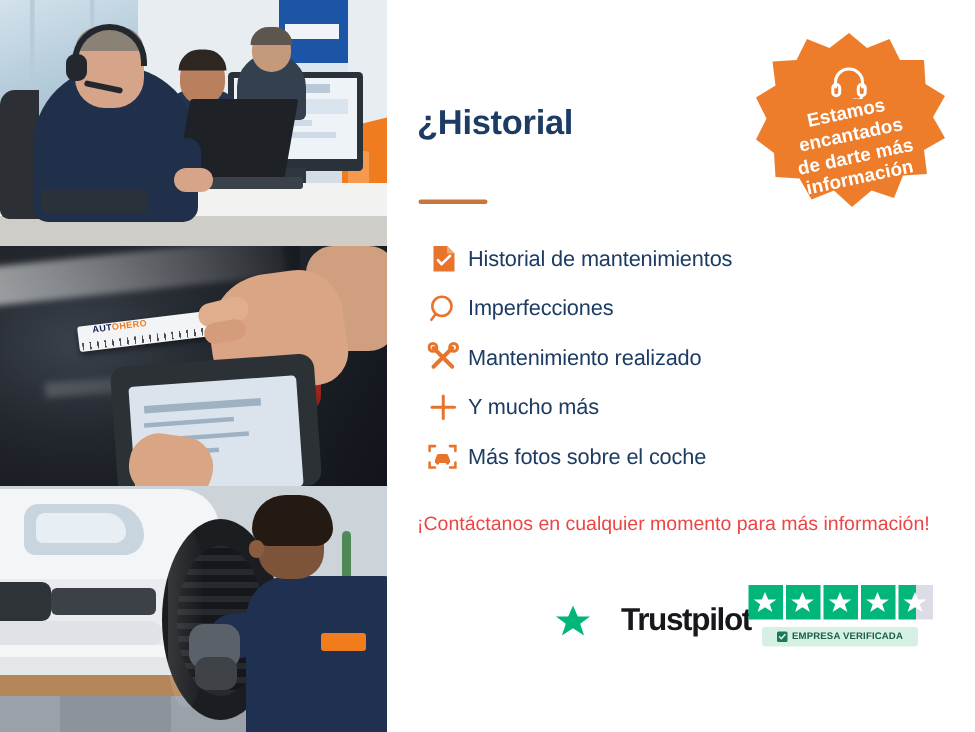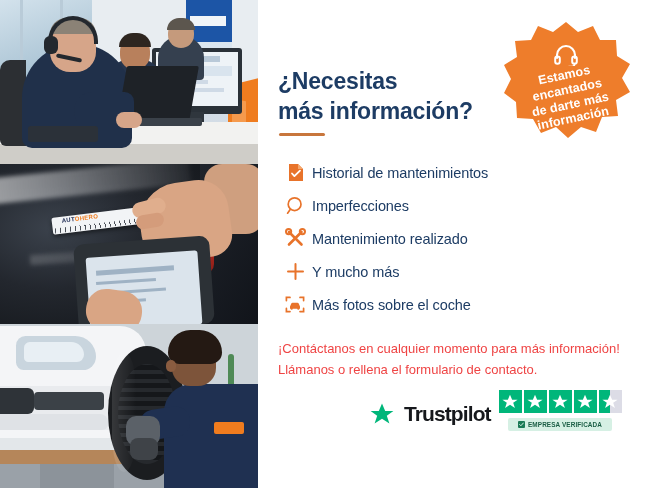--- a/index.html
+++ b/index.html
@@ -146,21 +146,21 @@
   .feature{position:relative;height:33px;display:flex;align-items:center;}
   .f-icon{width:34px;flex:0 0 34px;display:flex;align-items:center;justify-content:center;}
   .f-label{font-size:14.5px;color:#1d3c64;font-weight:500;letter-spacing:-.1px;}
 
   
   .para{position:absolute;left:20px;top:325px;width:350px;font-size:13px;
      line-height:1.62;color:#ef4444;}
 
   
   .tp{position:absolute;left:112px;top:390px;width:260px;height:62px;}
-  .tp-logo{position:absolute;left:0;top:12px;display:flex;align-items:center;gap:10px;justify-content:space-between;}
+  .tp-logo{position:absolute;left:0;top:12px;display:flex;align-items:center;gap:20px;justify-content:space-between;}
   .tp-logo-txt{font-size:21px;font-weight:bold;color:#16181c;letter-spacing:-.9px;}
   .tp-right{position:absolute;left:120px;top:0;width:140px;}
   .tp-exc{font-size:9.5px;color:#2f3336;text-align:center;letter-spacing:.1px;margin-bottom:2px;}
   .tp-stars{display:flex;gap:2px;justify-content:center;}
   .tp-star{width:23px;height:23px;background:#00b67a;display:flex;align-items:center;justify-content:center;}
   .tp-star.half{background:linear-gradient(90deg,#00b67a 50%,#dcdce6 50%);}
   .tp-verified{margin:5px auto 0;width:104px;height:13px;background:#d6f0e4;border-radius:2px;
     display:flex;align-items:center;justify-content:center;gap:3px;}
   .tp-v-txt{font-size:6.4px;font-weight:bold;color:#1b5e45;letter-spacing:.1px;}
   .tp-v-box{width:7px;height:7px;background:#1b7a56;border-radius:1px;display:flex;align-items:center;justify-content:center;}
@@ -263,22 +263,21 @@
         <div class="p3-ear"></div>
       <div class="p3-arm"></div>
         <div class="p3-glove"></div>
         <div class="p3-glove2"></div>
     </div>
   </div>
 
   <div class="content">
 
     <h1 class="headline">
-      <span>¿Necesitas</span><br>
-      <span>más información?</span>
+      <span>¿Historial</span><br>
     </h1>
     <div class="rule"></div>
 
     <div class="badge">
       <svg width="128" height="128" viewBox="0 0 128 128">
         <path d="M64 2 L76 12 L91 6 L98 20 L114 20 L115 36 L128 44 L120 58 L128 72 L114 80 L116 96 L100 97 L94 112 L79 107 L66 118 L54 107 L39 113 L31 99 L15 98 L14 82 L2 73 L9 59 L2 45 L15 37 L13 21 L29 20 L36 6 L51 12 Z" fill="#ee7d2b"></path>
       </svg>
       <div class="badge-icon">
         <svg width="24" height="22" viewBox="0 0 24 22">
           <path d="M3 14 V11 a9 9 0 0 1 18 0 v3" fill="none" stroke="#fff" stroke-width="2.1" stroke-linecap="round"></path>
@@ -360,21 +359,20 @@
             <circle cx="13.3" cy="13.7" r="1.1" fill="#e8732a"></circle>
           </svg>
         </span>
         <span class="f-label">Más fotos sobre el coche</span>
       </div>
 
     </div>
 
     <p class="para">
       <span>¡Contáctanos en cualquier momento para más información!</span><br>
-      <span>Llámanos o rellena el formulario de contacto.</span>
     </p>
 
     <div class="tp">
       <div class="tp-logo">
         <svg width="24" height="23" viewBox="0 0 24 23">
           <path d="M12 0.6 L15.2 8 L23.4 8 L16.8 12.8 L19.4 20.6 L12 15.8 L4.6 20.6 L7.2 12.8 L0.6 8 L8.8 8 Z" fill="#00b67a"></path>
         </svg>
         <span class="tp-logo-txt">Trustpilot</span>
       </div>
 

